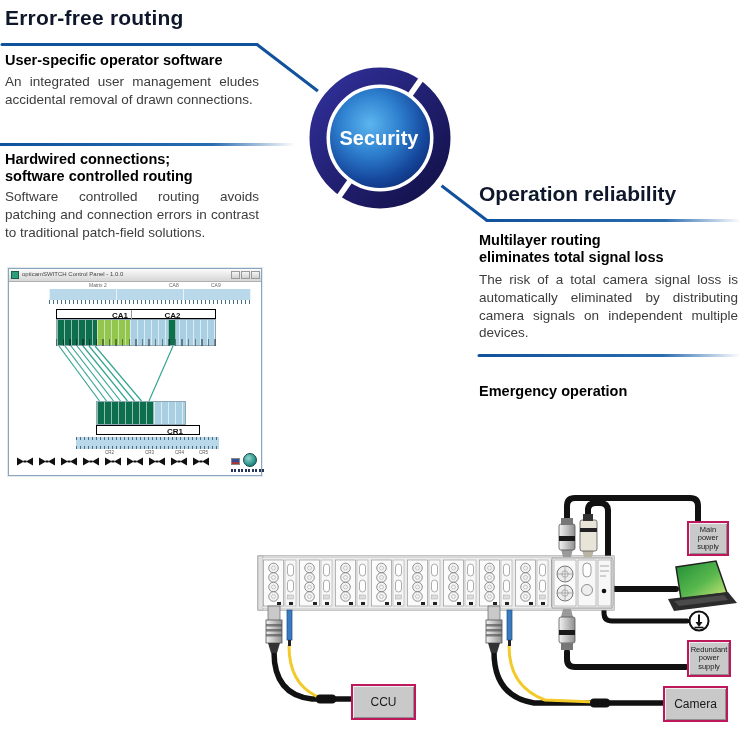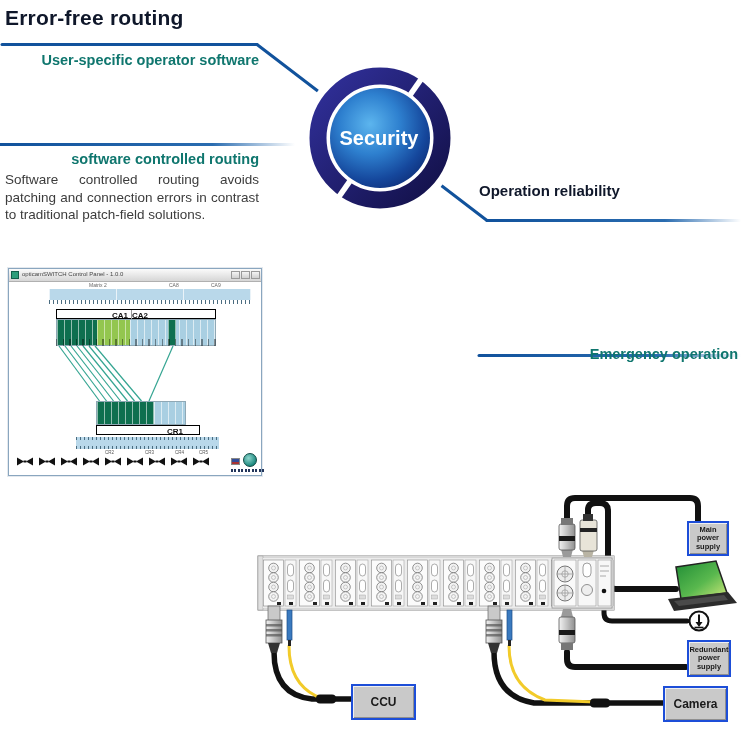--- a/index.html
+++ b/index.html
@@ -2,22 +2,22 @@
 <html><head>
 <meta charset="utf-8">
 <style>
   html,body{margin:0;padding:0;background:#fff;}
   .page{position:relative;width:743px;height:744px;overflow:hidden;background:#fff;
         font-family:"Liberation Sans",sans-serif;color:#3c3c3c;}
   .abs{position:absolute;}
   svg{display:block;}
   h1,h2{margin:0;color:#0f172a;font-weight:bold;}
   .h1{font-size:21px;letter-spacing:.2px;}
-  .h2{font-size:15px;}
-  .sec-title{font-size:14.5px;font-weight:bold;color:#0f766e;line-height:1.18;text-align:right;}
+  .h2{font-size:21px;}
+  .sec-title{font-size:14.5px;font-weight:bold;color:#000000;line-height:1.18;}
   .body{font-size:13.5px;line-height:1.31;text-align:justify;text-align-last:left;
         margin:0;color:#3c3c3c;}
   
   .swin{position:absolute;left:8px;top:268px;width:252px;height:206px;background:#fff;
         border:1px solid #8aa6bf;box-shadow:0 0 0 1px #e4e9ee;font-family:"Liberation Sans",sans-serif;}
   .titlebar{position:absolute;left:0;top:0;right:0;height:12px;
         background:linear-gradient(#fbfbfb,#d6d6d6);border-bottom:1px solid #b0b0b0;}
   .appicon{position:absolute;left:2px;top:2px;width:8px;height:8px;background:#2e9e7a;border:1px solid #14604a;box-sizing:border-box;}
   .wtitle{position:absolute;left:13px;top:2px;font-size:6px;color:#444;white-space:nowrap;}
   .wbtns{position:absolute;right:1px;top:2px;display:flex;gap:1px;}
@@ -25,23 +25,23 @@
   .strip{background:#b9d8ea;}
   .dashrow{background:repeating-linear-gradient(90deg,#4a6c80 0 1px,rgba(0,0,0,0) 1px 4px);}
   .labelbar{background:#fff;border:1px solid #000000;box-sizing:border-box;font-size:8px;font-weight:bold;color:#111;}
   .cols-dark{background:repeating-linear-gradient(90deg,rgba(255,255,255,.55) 0 1px,rgba(0,0,0,0) 1px 7px),#0e6f4f;}
   .cols-lightgreen{background:repeating-linear-gradient(90deg,rgba(255,255,255,.5) 0 1px,rgba(0,0,0,0) 1px 7px),#93c64f;}
   .cols-blue{background:repeating-linear-gradient(90deg,rgba(255,255,255,.6) 0 1px,rgba(0,0,0,0) 1px 7px),#a9cfe2;}
   .ticks{background:repeating-linear-gradient(90deg,rgba(0,0,0,.4) 0 1.4px,rgba(0,0,0,0) 1.4px 6.6px);}
   .tinylabel{position:absolute;font-size:5px;color:#666;white-space:nowrap;}
   .microlabel{position:absolute;font-size:4.5px;color:#555;white-space:nowrap;}
   
-  .hwbox{position:absolute;background:#c9c9c9;border:2px solid #1d4ed8;box-sizing:border-box;
+  .hwbox{position:absolute;background:#c9c9c9;border:2px solid #be185d;box-sizing:border-box;
          display:flex;align-items:center;justify-content:center;text-align:center;
-         font-weight:bold;color:#1a1a1a;
+         font-weight:normal;color:#1a1a1a;
          box-shadow:inset 1px 1px 0 #efefef, inset -1px -1px 0 #8f8f8f;}
   .ps-label{font-size:7.5px;line-height:1.15;}
   .big-label{font-size:12px;}
 </style>
 </head>
 <body>
 
 <div class="page">
 
   <svg class="abs" style="left:0;top:0;z-index:0" width="743" height="744" viewBox="0 0 743 744">
@@ -198,31 +198,38 @@
         <polygon points="695.5,622 702.5,622 699,627" fill="#111"></polygon>
         <line x1="694.5" y1="627.5" x2="703.5" y2="627.5" stroke="#111" stroke-width="1.6"></line>
       </g>
     </g>
   </svg>
 
   <h1 class="abs h1" style="left:5px;top:6px;z-index:1">Error-free routing</h1>
 
   <div class="abs" style="left:5px;top:52px;width:254px;z-index:1">
     <div class="sec-title">User-specific operator software</div>
+    <p class="body" style="margin-top:4px">An integrated user management eludes accidental removal of drawn connections.</p>
   </div>
 
   <div class="abs" style="left:5px;top:151px;width:254px;z-index:1">
+    <div class="sec-title">Hardwired connections;</div>
     <div class="sec-title">software controlled routing</div>
     <p class="body" style="margin-top:3px">Software controlled routing avoids patching and connection errors in contrast to traditional patch-field solutions.</p>
   </div>
 
   <h2 class="abs h2" style="left:479px;top:182px;z-index:1">Operation reliability</h2>
 
-
-  <div class="abs" style="left:479px;top:346px;width:259px;z-index:1">
+  <div class="abs" style="left:479px;top:232px;width:259px;z-index:1">
+    <div class="sec-title">Multilayer routing</div>
+    <div class="sec-title">eliminates total signal loss</div>
+    <p class="body" style="margin-top:5px">The risk of a total camera signal loss is automatically eliminated by distributing camera signals on independent multiple devices.</p>
+  </div>
+
+  <div class="abs" style="left:479px;top:383px;width:259px;z-index:1">
     <div class="sec-title">Emergency operation</div>
   </div>
 
   <svg class="abs" style="left:302px;top:60px;z-index:2" width="156" height="156" viewBox="0 0 156 156">
     <defs>
       <radialGradient id="sg" cx="0.40" cy="0.36" r="0.75">
         <stop offset="0" stop-color="#5cb5ee"></stop>
           <stop offset="0.4" stop-color="#2e80cf"></stop>
         <stop offset="0.75" stop-color="#15479c"></stop>
           <stop offset="1" stop-color="#0d2a72"></stop>
@@ -256,21 +263,21 @@
     <span class="tinylabel" style="left:202px;top:13px">CA9</span>
 
     <div class="abs strip" style="left:40px;top:20px;width:202px;height:11px;
                 background-image:repeating-linear-gradient(90deg,rgba(255,255,255,.7) 0 1px,rgba(0,0,0,0) 1px 67px);
                 background-color:#b9d8ea"></div>
     <div class="abs dashrow" style="left:40px;top:31px;width:202px;height:4px"></div>
 
     <div class="abs labelbar" style="left:47px;top:40px;width:160px;height:10px">
       <span class="abs" style="left:0;top:1px;width:71px;text-align:right">CA1</span>
       <span class="abs" style="left:74px;top:0;height:10px;border-left:1px solid #999"></span>
-      <span class="abs" style="left:75px;top:1px;width:81px;text-align:left">CA2</span>
+      <span class="abs" style="left:75px;top:1px;width:81px;text-align:center">CA2</span>
     </div>
 
     <div class="abs" style="left:47px;top:50px;width:160px;height:27px;border:1px solid #8fa8b5;box-sizing:border-box">
       <div class="abs cols-dark" style="left:0;top:0;width:40px;height:25px"></div>
       <div class="abs cols-lightgreen" style="left:40px;top:0;width:33px;height:25px"></div>
       <div class="abs cols-blue" style="left:73px;top:0;width:85px;height:25px"></div>
       <div class="abs cols-dark" style="left:111px;top:0;width:8px;height:25px"></div>
     </div>
     <div class="abs ticks" style="left:47px;top:70px;width:160px;height:7px"></div>
 

